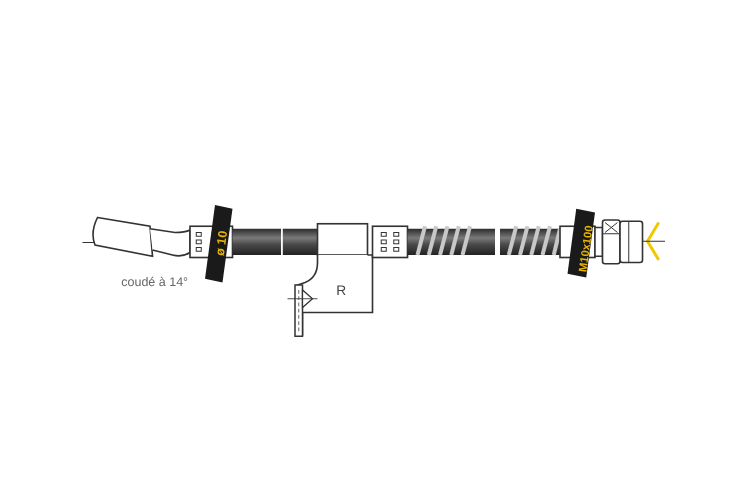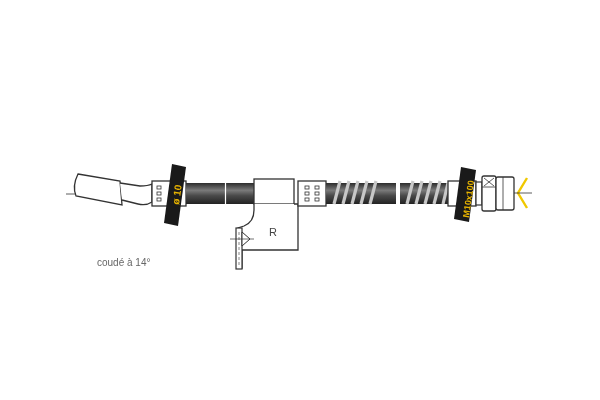--- a/index.html
+++ b/index.html
@@ -1,18 +1,18 @@
 <!DOCTYPE html>
 <html><head>
   <meta charset="utf-8">
   <style>
     html, body { margin: 0; padding: 0; background: #ffffff; }
     body { width: 600px; height: 400px; position: relative; overflow: hidden; font-family: "Liberation Sans", sans-serif; }
     #diagram { position: absolute; left: 0; top: 0; width: 600px; height: 400px; }
-    .lbl { position: absolute; font-family: "Liberation Sans", sans-serif; color: #555; margin-top: 36px; }
+    .lbl { position: absolute; font-family: "Liberation Sans", sans-serif; color: #555; }
     .caption { left: 97px; top: 221px; font-size: 10px; color: #666; }
   </style>
 </head>
 <body>
 
 <svg id="diagram" viewBox="0 0 600 400" xmlns="http://www.w3.org/2000/svg">
   <defs>
     <linearGradient id="hoseGrad" x1="0" y1="0" x2="0" y2="1">
       <stop offset="0" stop-color="#2c2c2c"></stop>
       <stop offset="0.35" stop-color="#7a7a7a"></stop>

